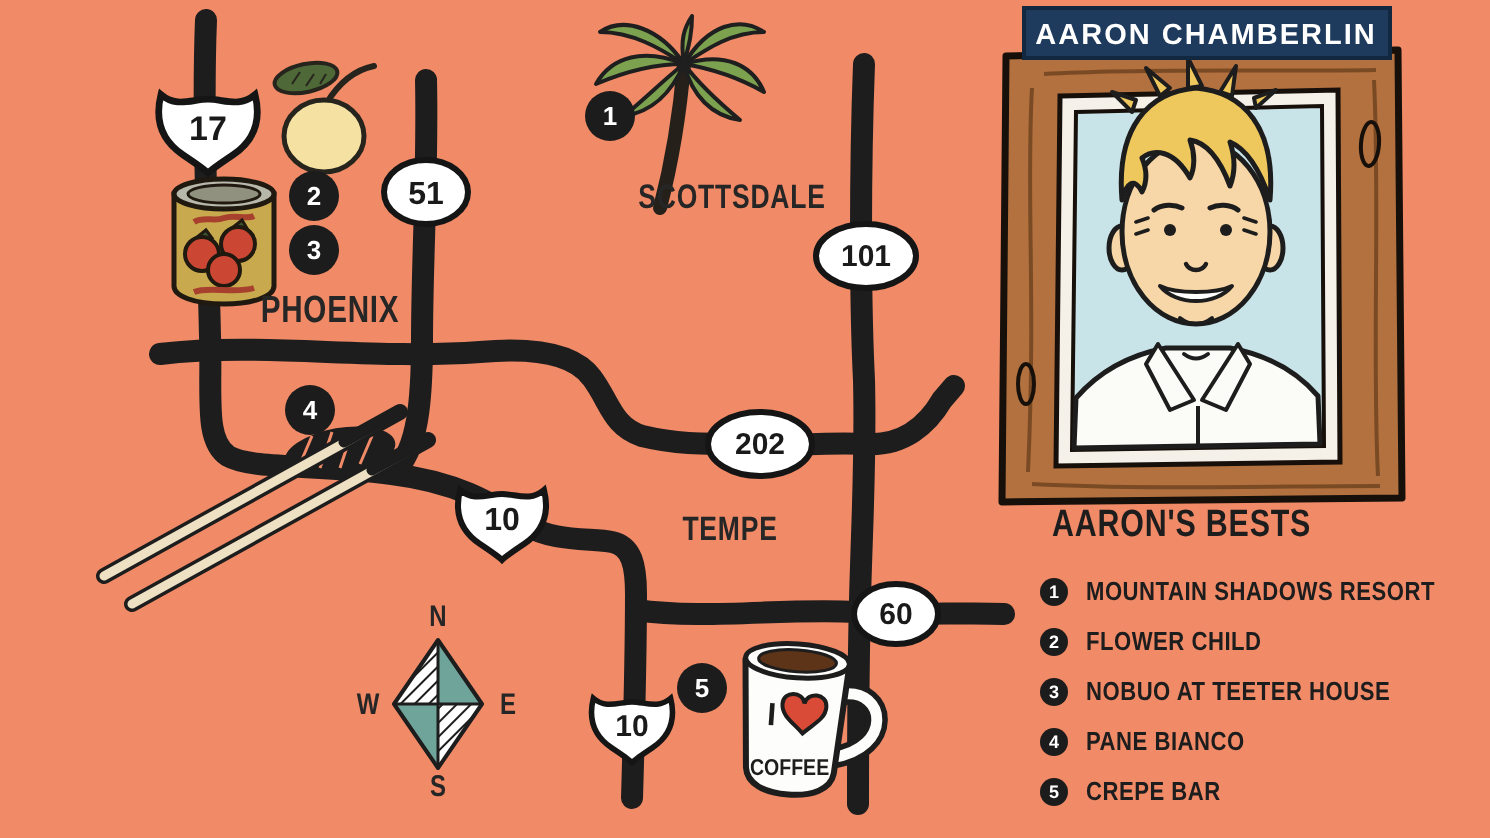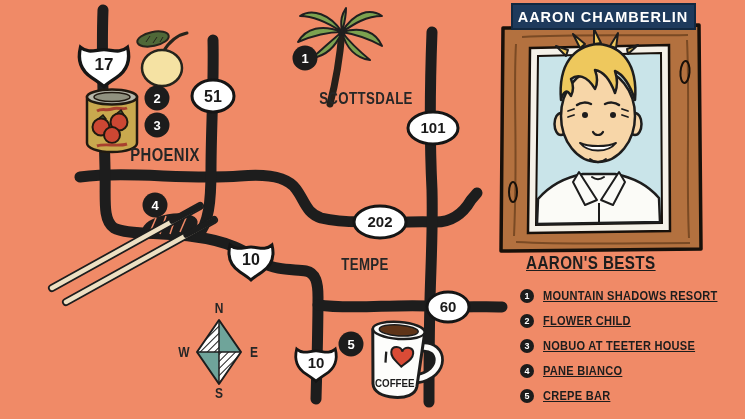--- a/index.html
+++ b/index.html
@@ -14,21 +14,21 @@
   }
   svg{position:absolute;left:0;top:0;font-family:"Liberation Sans",sans-serif;}
   svg text{font-weight:bold;}
   .road{fill:none;stroke:var(--road);stroke-width:11;stroke-linecap:round;stroke-linejoin:round;}
   .shield{fill:var(--shield);stroke:#151515;stroke-width:3;}
   .shieldnum{fill:#1a1a1a;text-anchor:middle;}
   .marker{fill:#1c1c1c;}
   .markernum{fill:#ffffff;text-anchor:middle;font-size:13px;}
   .city{fill:var(--ink);text-anchor:middle;letter-spacing:.5px;}
   .compassletter{fill:var(--ink);text-anchor:middle;font-size:15px;}
-  .bests{position:absolute;left:520px;top:252px;width:225px;color:#1d1d1d;text-decoration:underline;}
+  .bests{position:absolute;left:520px;top:252px;width:225px;color:#1d1d1d;}
   .bests h2{
     font-size:19px;margin:0 0 9px 6px;letter-spacing:.5px;
     transform:scaleX(.8);transform-origin:left center;white-space:nowrap;
   }
   .bests ul{list-style:none;margin:0;padding:0;}
   .bests li{display:flex;align-items:center;height:25px;gap:9px;}
   .bests .bullet{
     flex:0 0 auto;width:14px;height:14px;border-radius:50%;background:#1c1c1c;color:#fff;
     font-size:9px;font-weight:bold;display:flex;align-items:center;justify-content:center;
   }

